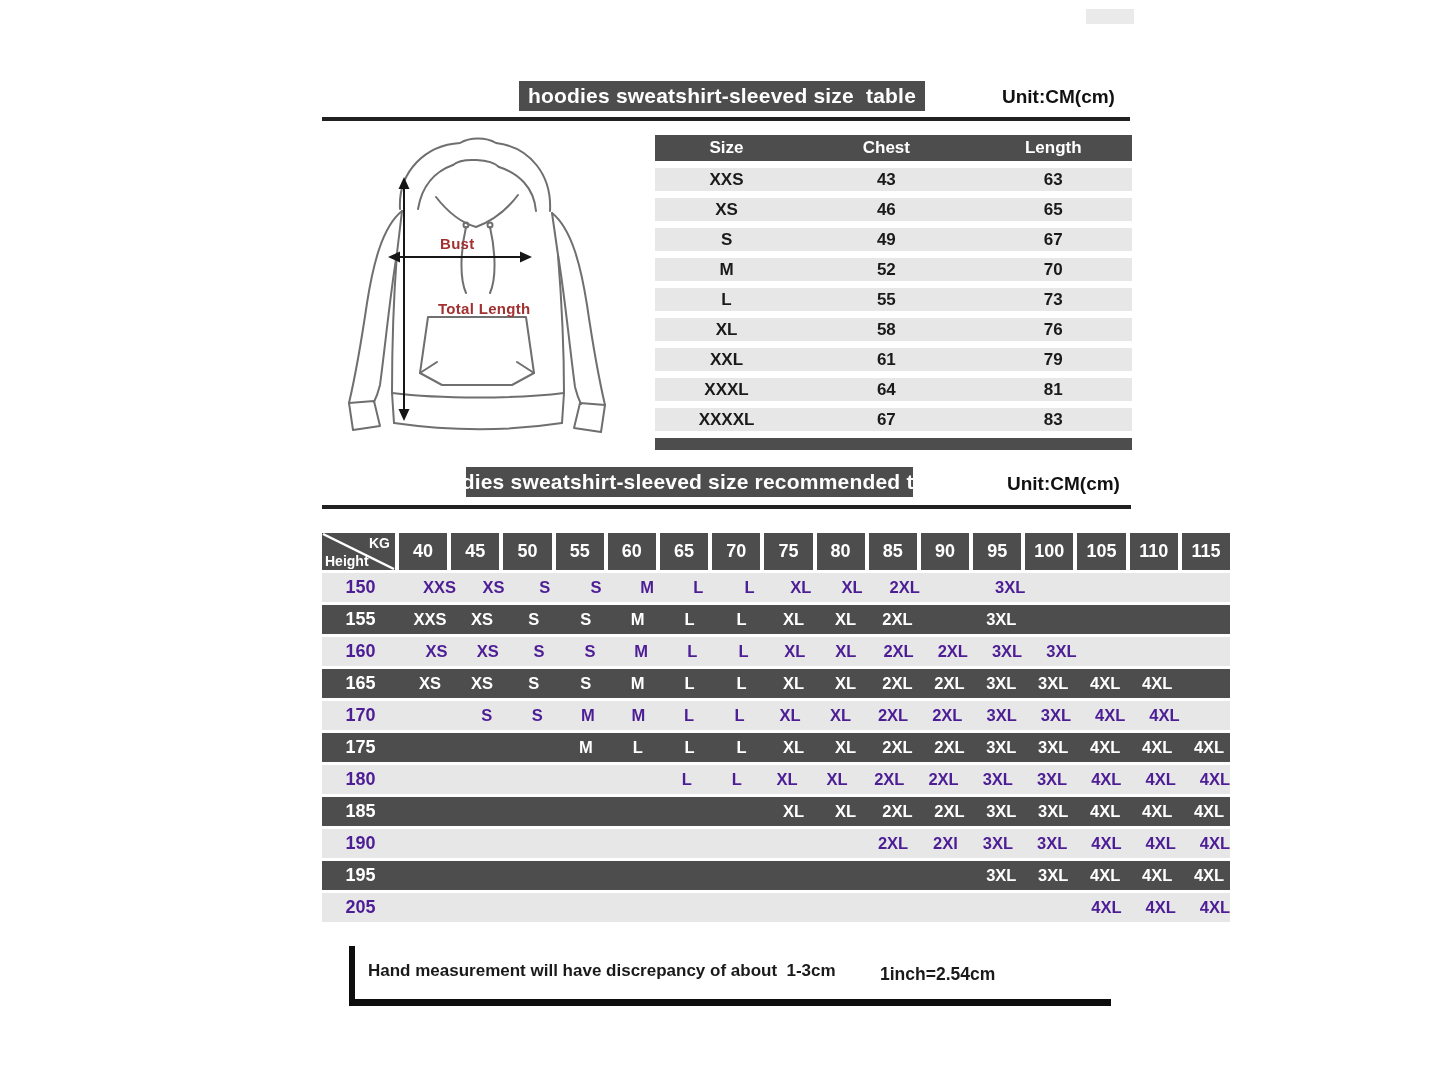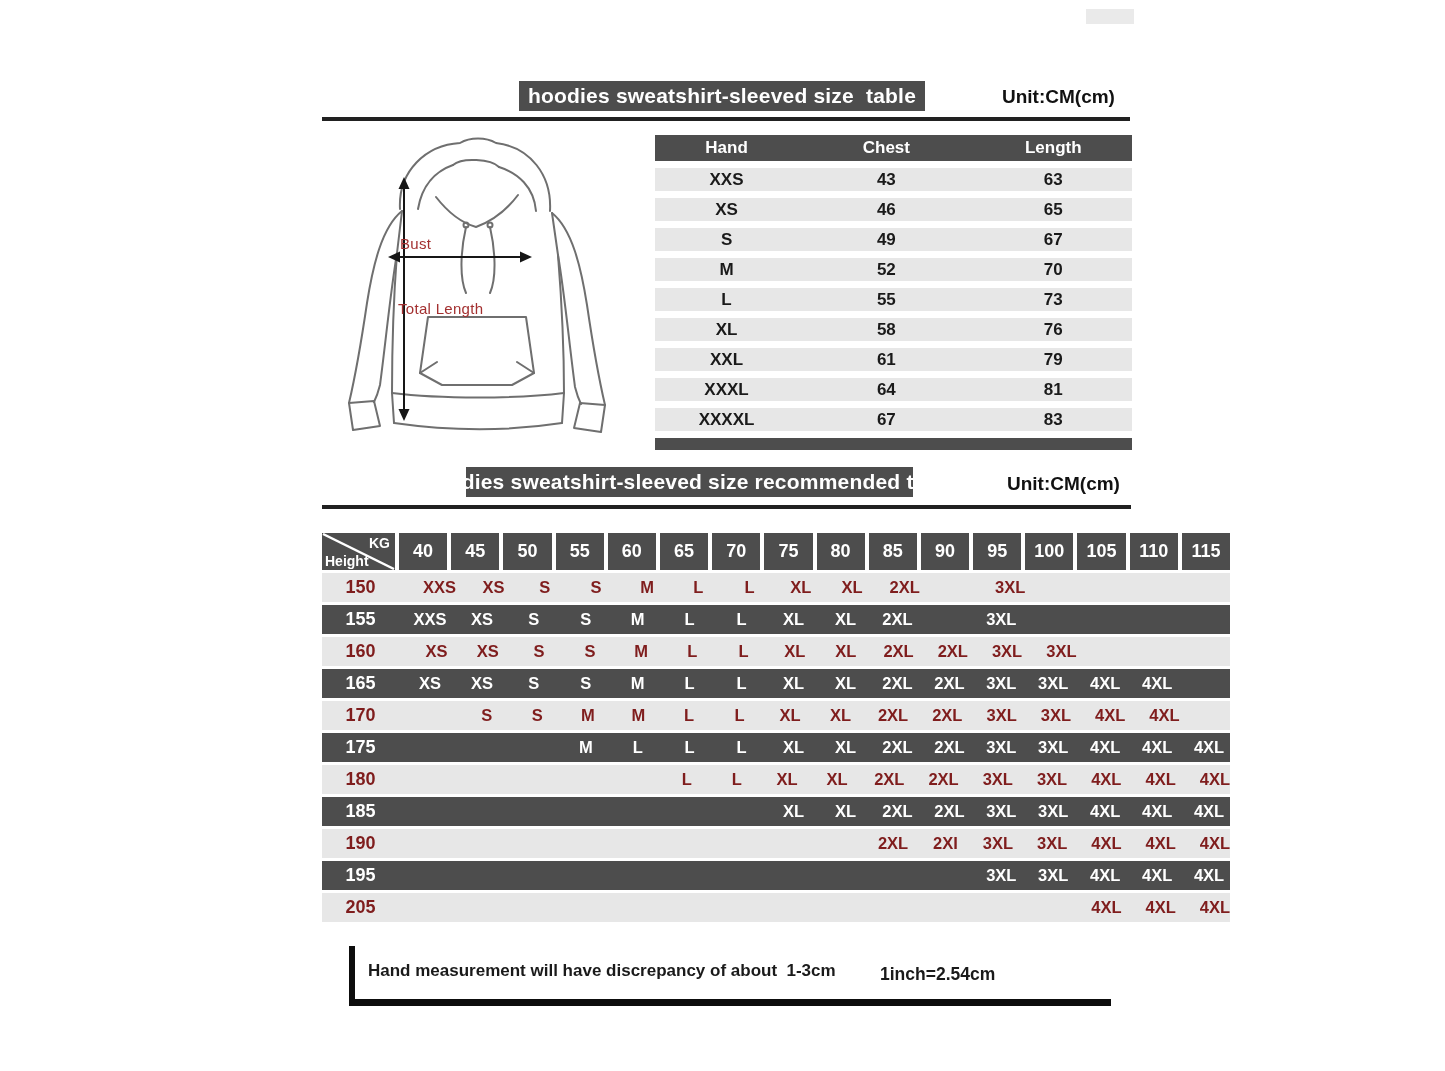--- a/index.html
+++ b/index.html
@@ -23,21 +23,21 @@
     font-weight:bold;font-size:21px;white-space:pre;letter-spacing:.2px;
   }
   .unit-label{font-weight:bold;font-size:19px;color:#111;}
 
   .rule{background:#212121;}
 
   
   #hoodie-figure{left:340px;top:135px;width:275px;height:320px;}
   #hoodie-figure svg{position:absolute;left:0;top:0;}
   .diagram-label{
-    position:absolute;color:var(--red);font-weight:normal;font-size:15px;letter-spacing:.3px;
+    position:absolute;color:var(--red);font-weight:bold;font-size:15px;letter-spacing:.3px;padding-left:40px;
   }
   #bust-label{left:60px;top:100px;}
   #total-length-label{left:58px;top:165px;}
 
   
   #size-table{left:655px;top:135px;width:477px;}
   .st-head{display:flex;height:26px;background:var(--dark);color:#fff;align-items:center;}
   .st-row{display:flex;height:23px;margin-top:7px;background:var(--light);align-items:center;}
   .st-col{text-align:center;font-weight:bold;font-size:17px;}
   .st-col.c0{width:30%;}
@@ -49,21 +49,21 @@
   #rec-table{left:322px;top:533px;width:908px;}
   .rt-head{display:flex;gap:4px;height:37px;}
   .rt-corner{width:73px;position:relative;background:var(--dark);color:#fff;flex:none;}
   .rt-corner .kg{position:absolute;top:2px;right:5px;font-weight:bold;font-size:14px;}
   .rt-corner .hgt{position:absolute;bottom:1px;left:3px;font-weight:bold;font-size:14px;}
   .rt-wcell{
     flex:1;background:var(--dark);color:#fff;display:flex;align-items:center;justify-content:center;
     font-weight:bold;font-size:18px;
   }
   .rt-row{display:flex;height:29px;margin-top:3px;align-items:center;}
-  .rt-row.light{background:var(--light);color:#7f1d1d;gap:24px;}
+  .rt-row.light{background:var(--light);color:#4c1d95;gap:24px;}
   .rt-row.dark{background:var(--dark);color:#ffffff;gap:10px;}
   .rt-hcell{width:77px;flex:none;text-align:center;font-weight:bold;font-size:18px;}
   .rt-cell{flex:1;text-align:center;font-weight:bold;font-size:16.5px;white-space:nowrap;}
 
   
   #footnote-vbar{left:349px;top:946px;width:6px;height:60px;background:#0d0d0d;}
   #footnote-hbar{left:349px;top:999px;width:762px;height:7px;background:#0d0d0d;}
   #footnote-text{left:368px;top:961px;font-weight:bold;font-size:17px;white-space:pre;}
   #conversion-text{left:880px;top:964px;font-weight:bold;font-size:17.5px;}
 
@@ -121,21 +121,21 @@
       <polygon points="48,122 60,116.5 60,127.5" stroke="none"></polygon>
       <polygon points="192,122 180,116.5 180,127.5" stroke="none"></polygon>
     </g>
   </svg>
   <div class="diagram-label" id="bust-label">Bust</div>
   <div class="diagram-label" id="total-length-label">Total Length</div>
 </div>
 
 <div class="abs" id="size-table">
   <div class="st-head" id="st-head">
-      <div class="st-col c0">Hand</div>
+      <div class="st-col c0">Size</div>
       <div class="st-col c1">Chest</div>
       <div class="st-col c2">Length</div>
     </div>
   <div id="st-rows">
       <div class="st-row">
         <div class="st-col c0">XXS</div>
         <div class="st-col c1">43</div>
         <div class="st-col c2">63</div>
       </div>
       <div class="st-row">

